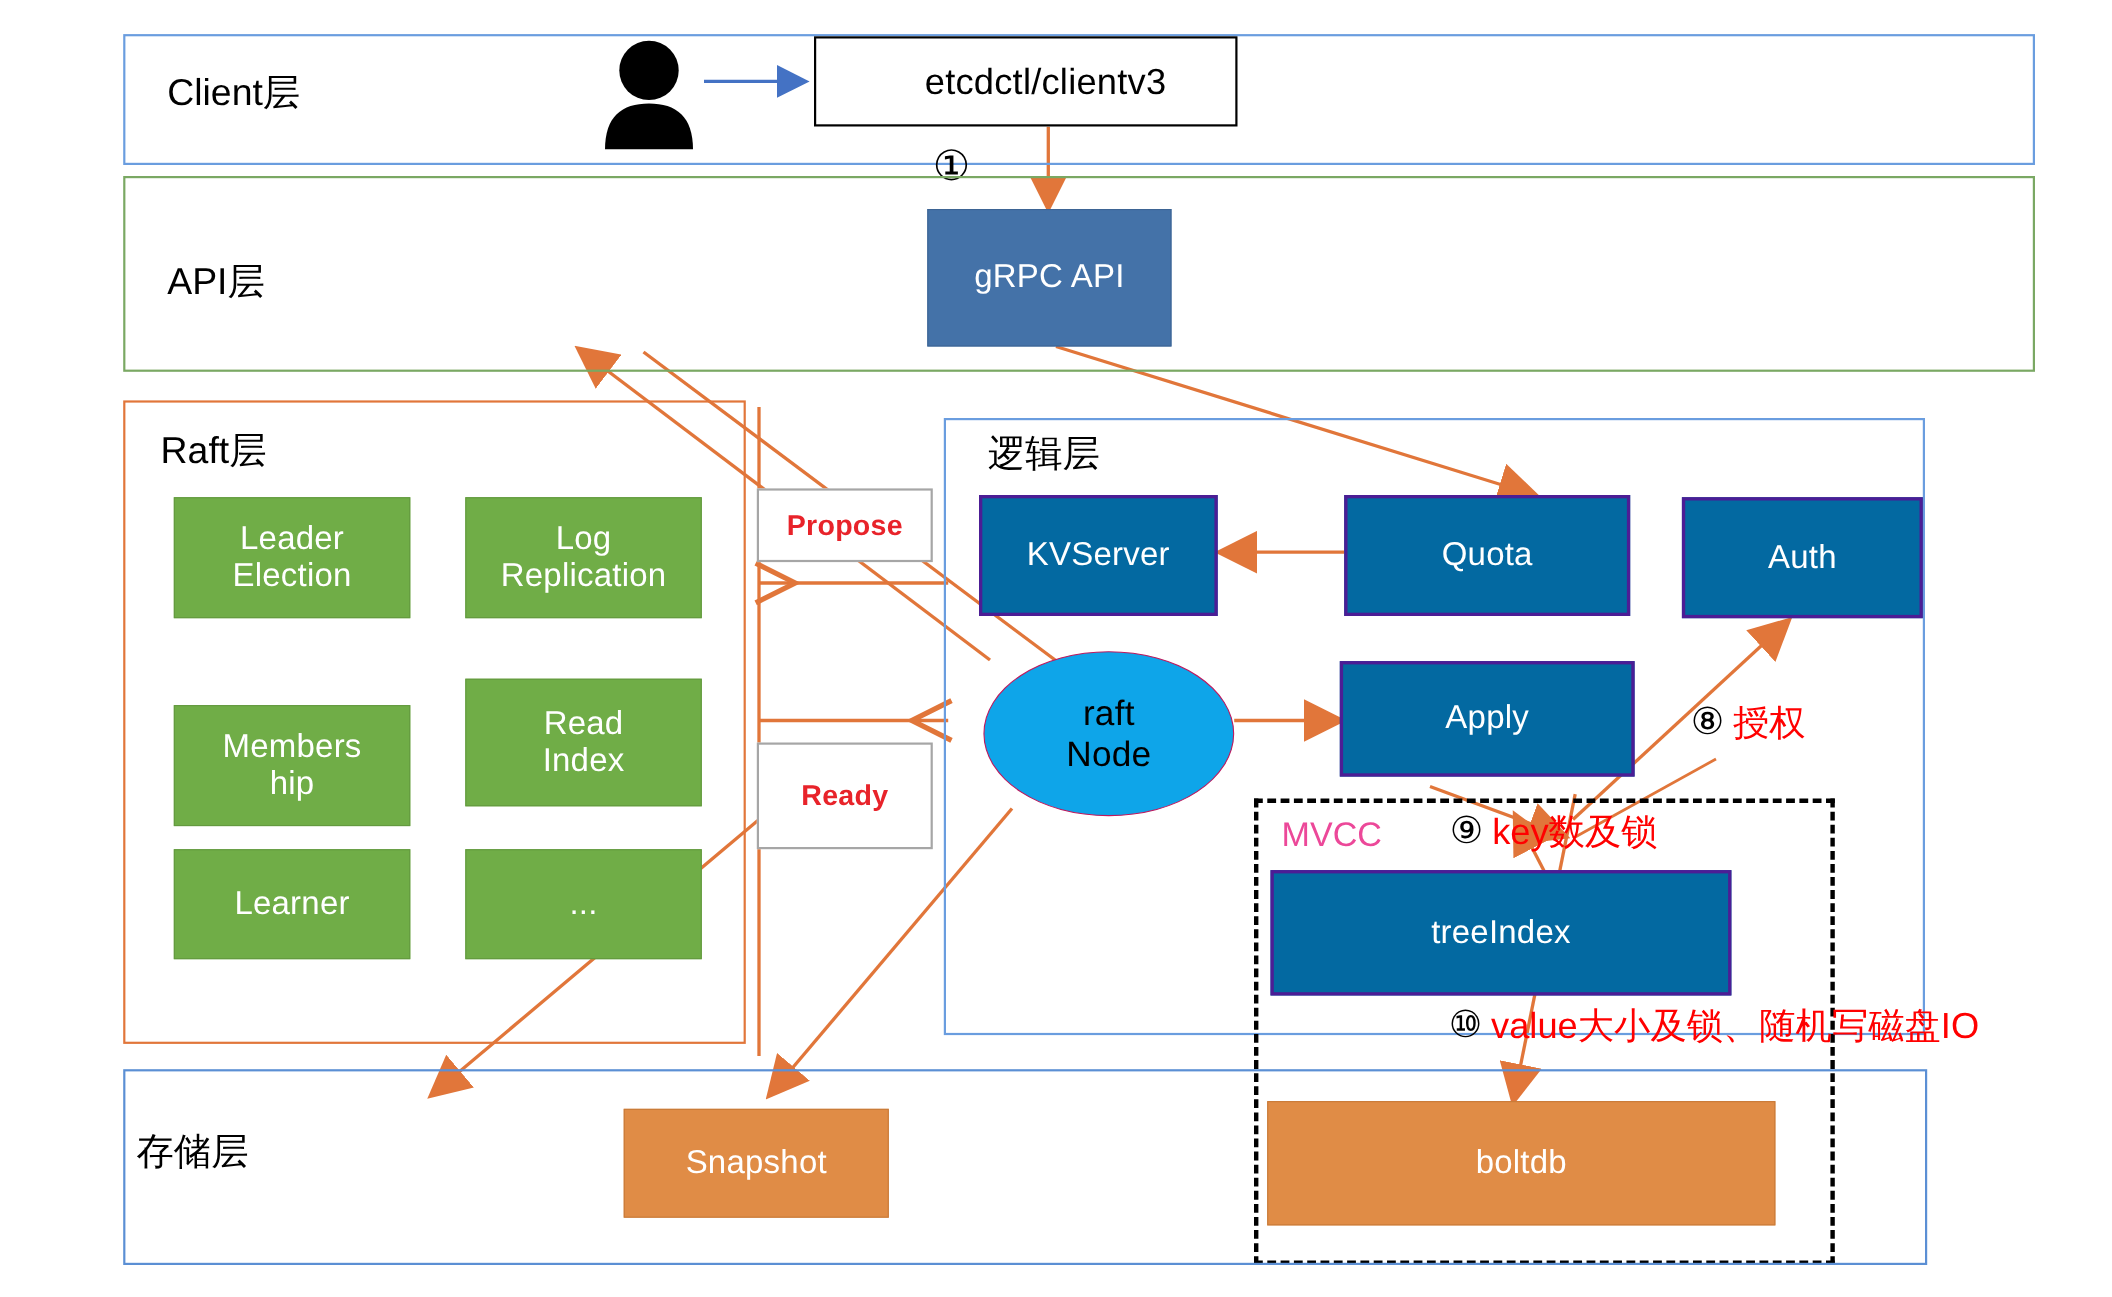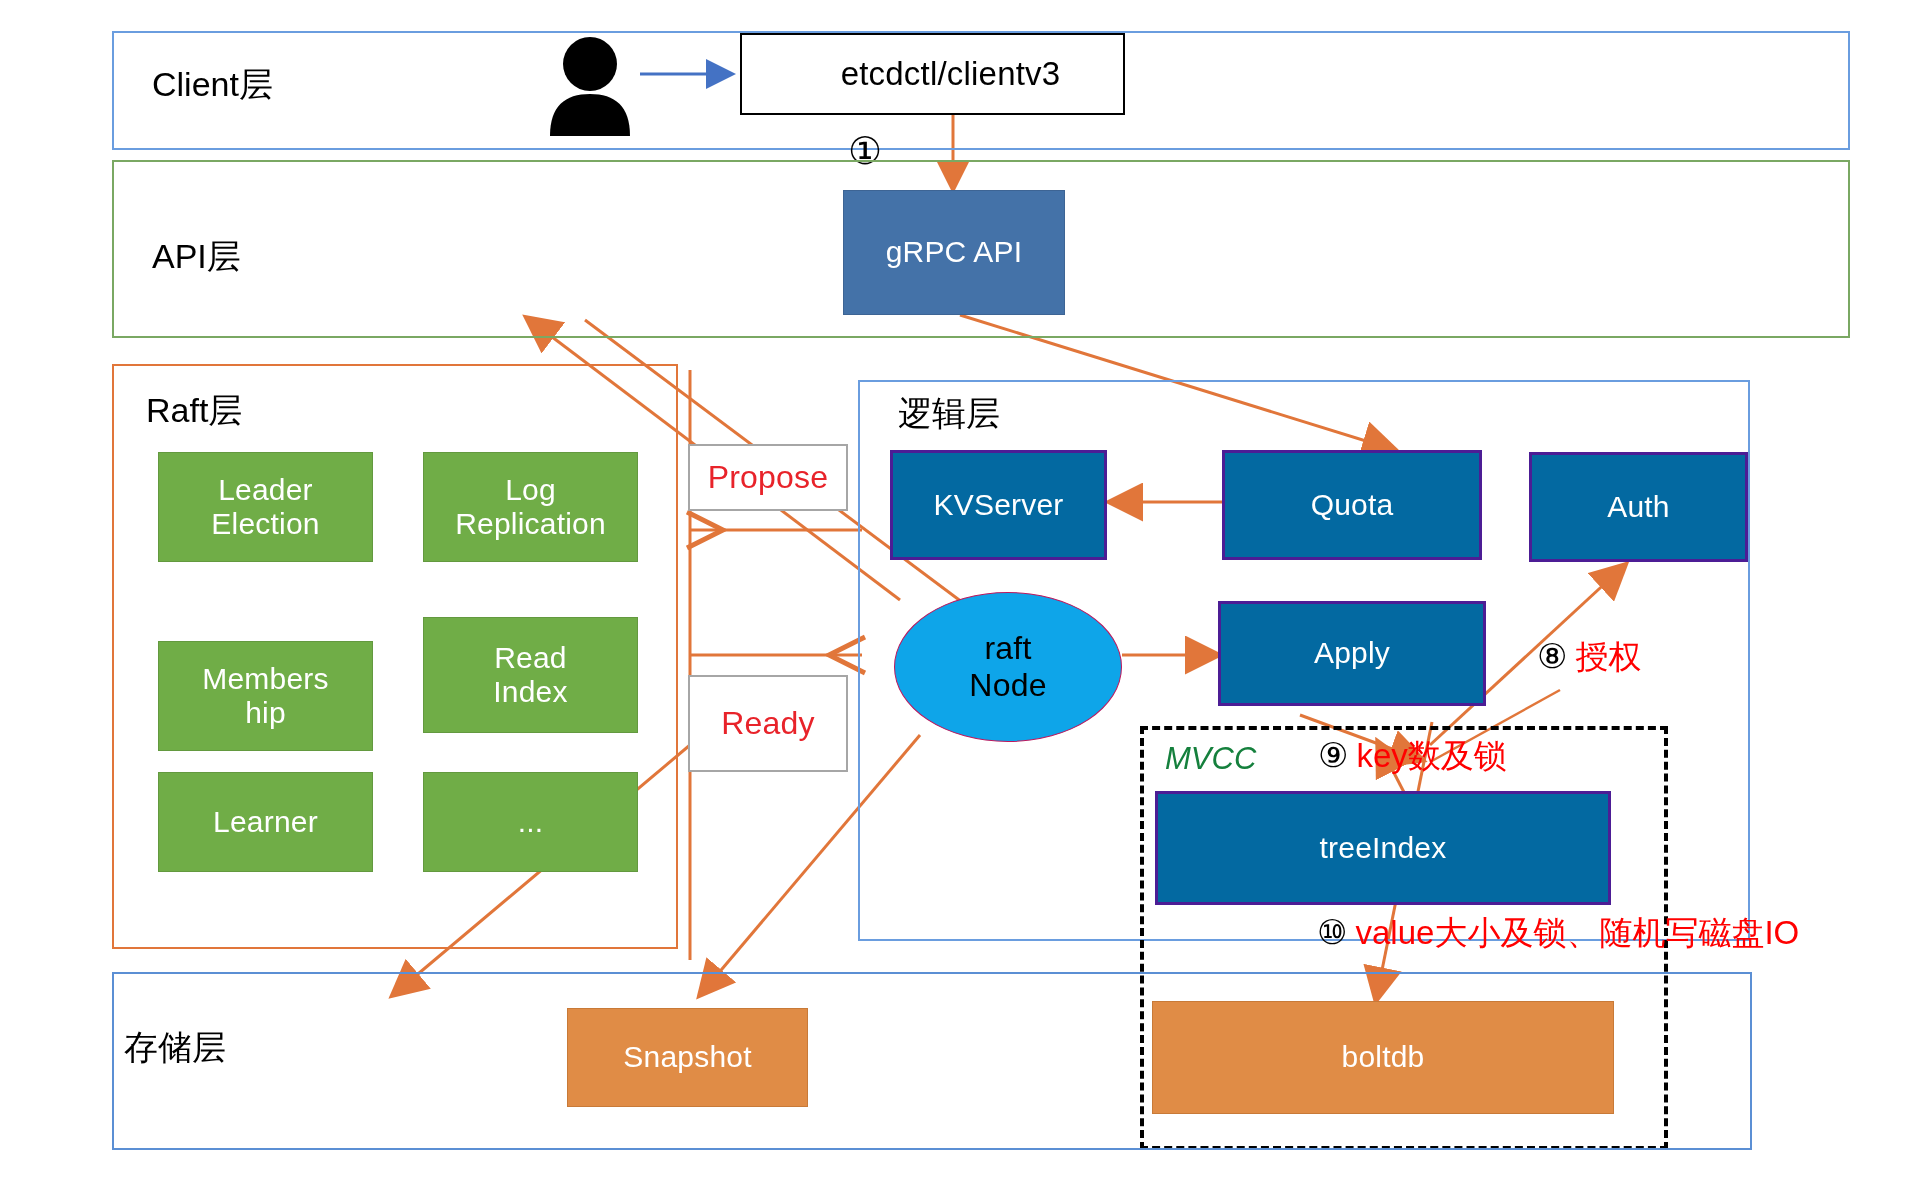--- a/index.html
+++ b/index.html
@@ -64,37 +64,36 @@
   .node-ellipse{
     background:#0ea5e9;
     border:1px solid #be185d;
     border-radius:50%;
     color:#000000;
   }
   .node-labelbox{
     background:#ffffff;
     border:2px solid #a6a6a6;
     color:#e8232a;
-    font-weight:normal;
-    font-size:32px;
+    font-weight:bold;
+    font-size:26px;
   }
 
   
   .dashed-group{
     position:absolute;
     box-sizing:border-box;
     border:4px dashed #000000;
     background:transparent;
   }
   .mvcc-label{
     position:absolute;
-    color:#15803d;
+    color:#ec4899;
     font-size:31px;
     white-space:nowrap;
-    font-style:italic;
   }
 
   
   .annotation{
     position:absolute;
     display:flex;
     align-items:center;
     gap:8px;
     white-space:nowrap;
   }
@@ -278,21 +277,21 @@
   </div>
 
   <div class="dashed-group" style="left:1140px; top:726px; width:528px; height:424px;"></div>
   <div class="mvcc-label" style="left:1165px; top:741px;">MVCC</div>
 
   <div class="annotation" style="left:1318px; top:738px;">
     <span class="circled">⑨</span>
     <span class="anno-text">key数及锁</span>
   </div>
 
-  <div class="node node-blue" style="left:1155px; top:791px; width:456px; height:114px;">treeIndex</div>
+  <div class="node node-blue" style="left:1155px; top:791px; width:419px; height:114px;">treeIndex</div>
 
   <div class="annotation" style="left:1317px; top:915px;">
     <span class="circled">⑩</span>
     <span class="anno-text">value大小及锁、随机写磁盘IO</span>
   </div>
 
   <div class="node node-orange" style="left:1152px; top:1001px; width:462px; height:113px;">boltdb</div>
 
   <div class="layer layer-storage" style="left:112px; top:972px; width:1640px; height:178px;"></div>
   <div class="layer-title" style="left:124px; top:1029px;">存储层</div>

